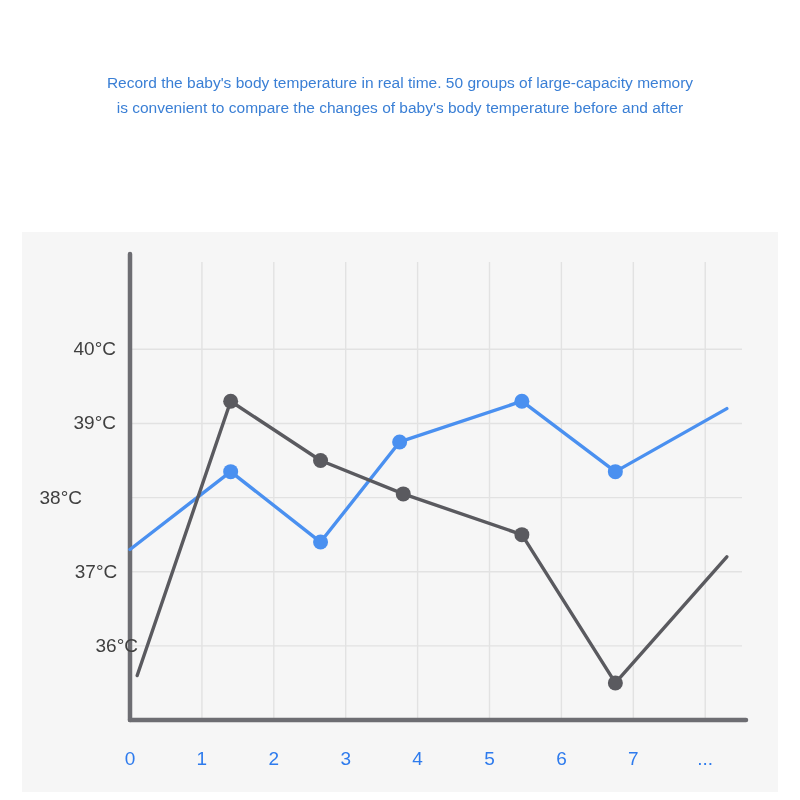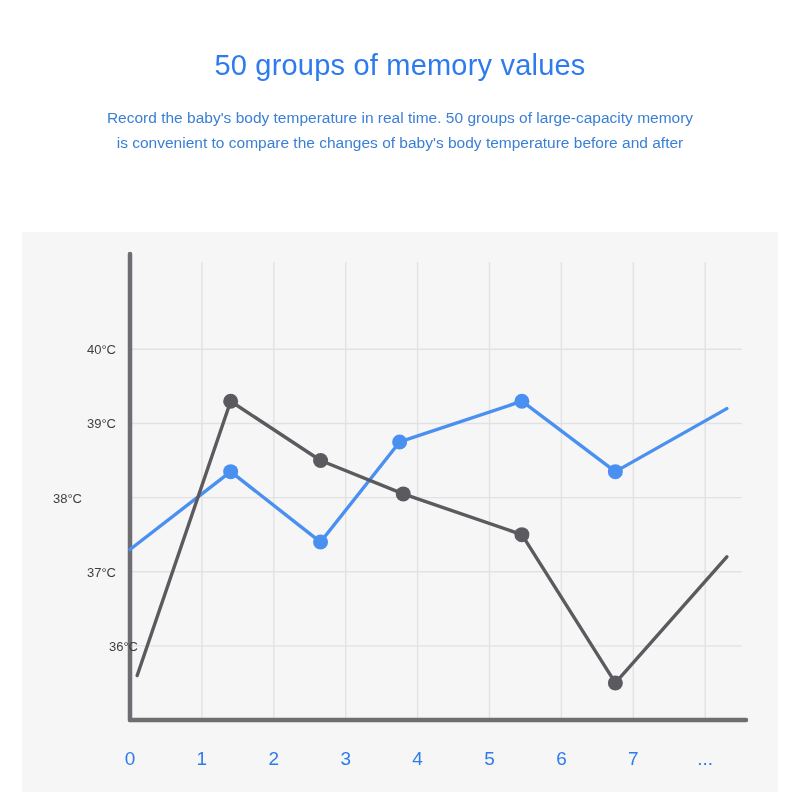--- a/index.html
+++ b/index.html
@@ -54,21 +54,21 @@
     left: 0;
     top: 0;
     width: 756px;
     height: 560px;
   }
   .ylabel {
     position: absolute;
     right: 0;
     width: 72px;
     text-align: right;
-    font-size: 13px;
+    font-size: 19px;
     color: #3f3f3f;
     transform: translateY(-50%);
   }
   .xlabel {
     position: absolute;
     font-size: 19px;
     color: #2e7bed;
     text-align: center;
     transform: translateX(-50%);
   }
@@ -77,21 +77,20 @@
     left: 0;
     top: 0;
   }
 </style>
 </head>
 <body>
 
 <div class="page">
 
   <div class="headline">
-    <span>50 groups of memory values</span>
   </div>
 
   <div class="subtext">
     <span class="sub-line">Record the baby's body temperature in real time. 50 groups of large-capacity memory</span>
     <span class="sub-line">is convenient to compare the changes of baby's body temperature before and after</span>
   </div>
 
   <div class="chart-wrap">
     <div class="chart-inner" id="chart-inner">
       <svg class="axis-svg" id="chart-svg" width="756" height="560">
@@ -117,21 +116,21 @@
           <circle cx="499.8809523809524" cy="169.20689655172418" r="7.5" fill="#4a90f0"></circle>
           <circle cx="593.3571428571429" cy="239.63793103448253" r="7.5" fill="#4a90f0"></circle>
           <polyline points="115.19047619047619,443.51724137931024 208.66666666666666,169.20689655172418 298.54761904761904,228.51724137931024 381.2380952380952,261.8793103448277 499.8809523809524,302.655172413793 593.3571428571429,450.9310344827586 704.8095238095239,324.8965517241376" fill="none" stroke="#5a5a5f" stroke-width="3.4" stroke-linejoin="round" stroke-linecap="round"></polyline>
           <circle cx="208.66666666666666" cy="169.20689655172418" r="7.5" fill="#5a5a5f"></circle>
           <circle cx="298.54761904761904" cy="228.51724137931024" r="7.5" fill="#5a5a5f"></circle>
           <circle cx="381.2380952380952" cy="261.8793103448277" r="7.5" fill="#5a5a5f"></circle>
           <circle cx="499.8809523809524" cy="302.655172413793" r="7.5" fill="#5a5a5f"></circle>
           <circle cx="593.3571428571429" cy="450.9310344827586" r="7.5" fill="#5a5a5f"></circle>
         </svg>
     <div class="ylabel" style="top: 413.862px; right: 640px; width: 100px;">36°C</div>
-        <div class="ylabel" style="top: 339.724px; right: 662px; width: 100px;">37°C</div>
+        <div class="ylabel" style="top: 339.724px; right: 632px; width: 100px; text-align: center;">37°C</div>
         <div class="ylabel" style="top: 265.586px; right: 696px; width: 100px;">38°C</div>
         <div class="ylabel" style="top: 191.448px; right: 662px; width: 100px;">39°C</div>
         <div class="ylabel" style="top: 117.31px; right: 662px; width: 100px;">40°C</div>
         <div class="xlabel" style="left: 108px; top: 516px;">0</div>
         <div class="xlabel" style="left: 179.905px; top: 516px;">1</div>
         <div class="xlabel" style="left: 251.81px; top: 516px;">2</div>
         <div class="xlabel" style="left: 323.714px; top: 516px;">3</div>
         <div class="xlabel" style="left: 395.619px; top: 516px;">4</div>
         <div class="xlabel" style="left: 467.524px; top: 516px;">5</div>
         <div class="xlabel" style="left: 539.429px; top: 516px;">6</div>

